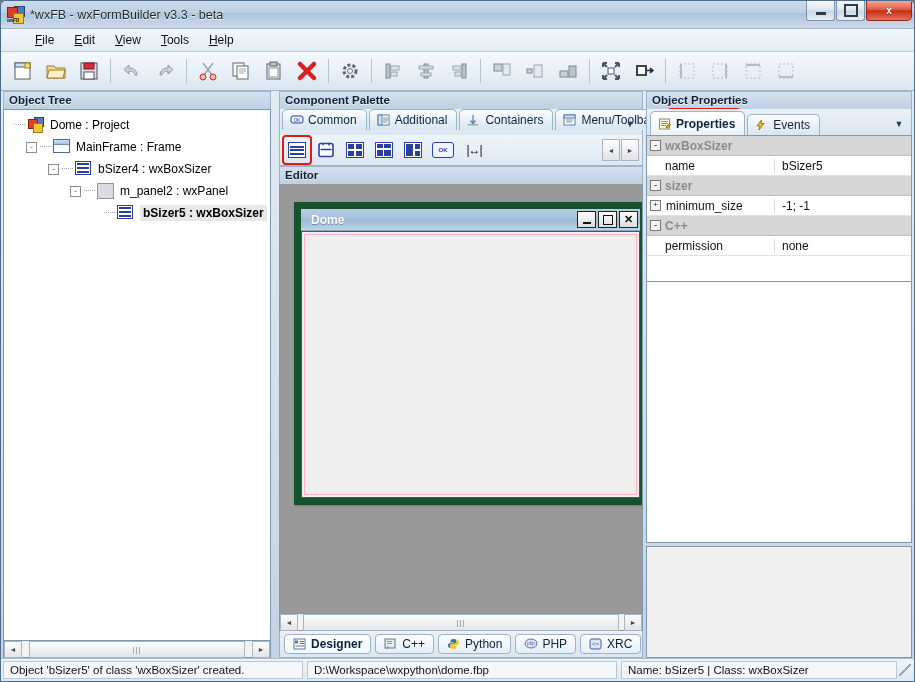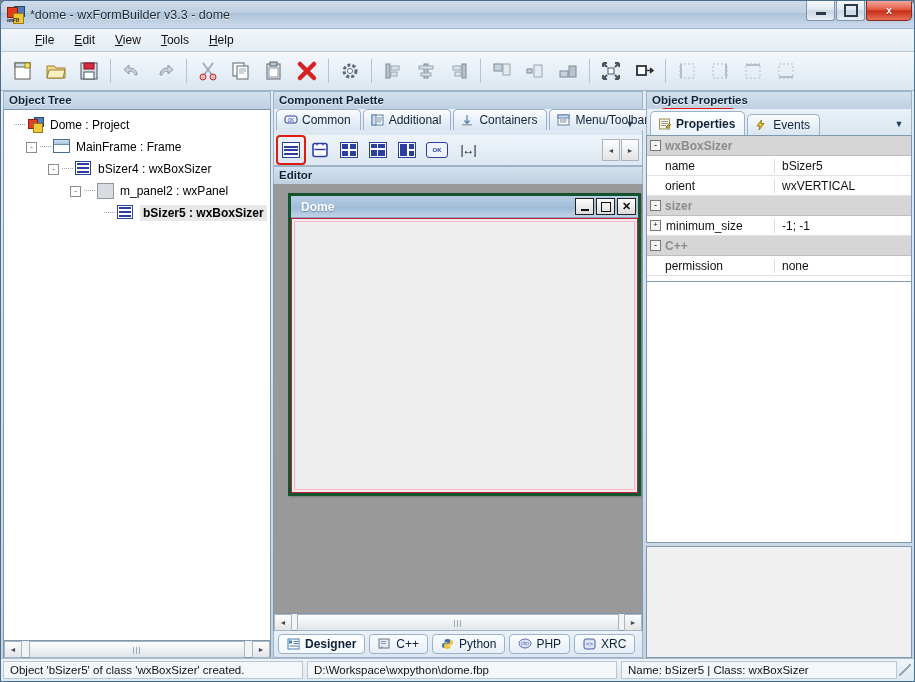--- a/index.html
+++ b/index.html
@@ -126,21 +126,21 @@
     background:linear-gradient(180deg,#fdfdfd,#e4e4e4);border:1px solid #a9b6c2;
     display:flex;align-items:center;justify-content:center;font-size:7px;color:#3a4a58;
   }
   .sthumb{
     height:15px;margin:0 1px;
     background:linear-gradient(180deg,#fdfdfd,#dfe5ea);border:1px solid #a9b6c2;
     display:flex;align-items:center;justify-content:center;color:#7b8894;font-size:8px;letter-spacing:1px;
   }
   .strack{flex:1 1 auto;height:15px;background:#f3f3f3;}
   
-  #midpane{flex:1 1 auto;display:flex;flex-direction:column;min-width:0;min-height:0;margin-left:2px;}
+  #midpane{flex:1 1 auto;display:flex;flex-direction:column;min-width:0;min-height:0;margin-left:8px;}
   #palette-tabs{
     height:26px;flex:0 0 26px;display:flex;align-items:flex-start;gap:2px;
     background:linear-gradient(180deg,#e9f0f7,#dbe6f0);
     border:1px solid #9db3c8;border-top:none;border-bottom:none;
     padding:0 2px;position:relative;
   }
   .ptab{
     height:21px;display:flex;align-items:center;gap:4px;padding:0 9px 0 7px;
     font-size:12px;color:#10243a;
     background:linear-gradient(180deg,#fbfdff 0%,#e7eff7 55%,#d9e5f1 100%);
@@ -186,22 +186,22 @@
     font-size:12px;color:#111;letter-spacing:-1px;
   }
   .pal-arrows{position:absolute;right:3px;top:4px;display:flex;gap:1px;}
   #editor-wrap{flex:1 1 auto;display:flex;flex-direction:column;min-height:0;}
   #editor-canvas{
     flex:1 1 auto;background:#999999;border:1px solid #7f98ae;border-top:none;
     position:relative;overflow:hidden;padding:10px;box-sizing:border-box;
   }
   
   #mockframe{
-    position:absolute;left:14px;top:9px;width:353px;height:303px;
-    background:#f0f0f0;border:3px solid #14532d;
+    position:absolute;left:14px;top:18px;width:353px;height:303px;
+    background:#f0f0f0;border:7px solid #14532d;
     box-shadow:1px 1px 2px rgba(0,0,0,.22);
     box-sizing:border-box;display:flex;flex-direction:column;
   }
   #mocktitle{
     height:21px;flex:0 0 21px;display:flex;align-items:center;
     background:linear-gradient(180deg,#b8cde4 0%,#a5c0db 48%,#9cb9d6 52%,#c0d4e8 100%);
     border-bottom:1px solid #8fa8c2;padding:0 2px 0 10px;
   }
   #mocktitle .mt{font-size:12px;font-weight:bold;color:#ffffff;text-shadow:0 1px 1px #6a86a4;flex:1 1 auto;}
   .mbtn{
@@ -284,21 +284,21 @@
 
   <div id="titlebar">
     <div class="tbicon">
       <div class="wxfb-logo">
         <i class="sq2"></i>
           <i class="sq1"></i>
           <i class="sq3"></i>
         <i class="txt">wxFB</i>
       </div>
     </div>
-    <div class="ttl">*dome - wxFormBuilder v3.3 - dome</div>
+    <div class="ttl">*wxFB - wxFormBuilder v3.3 - beta</div>
     <div id="wbtns">
       <div class="wbtn">
           <div class="min"></div>
         </div>
       <div class="wbtn">
           <div class="max"></div>
         </div>
       <div class="wbtn close">x</div>
     </div>
   </div>
@@ -754,24 +754,20 @@
         <div class="prow cat">
           <div class="cbox">-</div>
           <span>wxBoxSizer</span>
         </div>
 
         <div class="prow">
           <div class="pname">name</div>
           <div class="pval">bSizer5</div>
         </div>
 
-        <div class="prow">
-          <div class="pname">orient</div>
-          <div class="pval">wxVERTICAL</div>
-        </div>
 
         <div class="prow cat">
           <div class="cbox">-</div>
           <span>sizer</span>
         </div>
 
         <div class="prow">
           <div class="pname withbox">
             <span class="cbox">+</span>
             <span>minimum_size</span>

